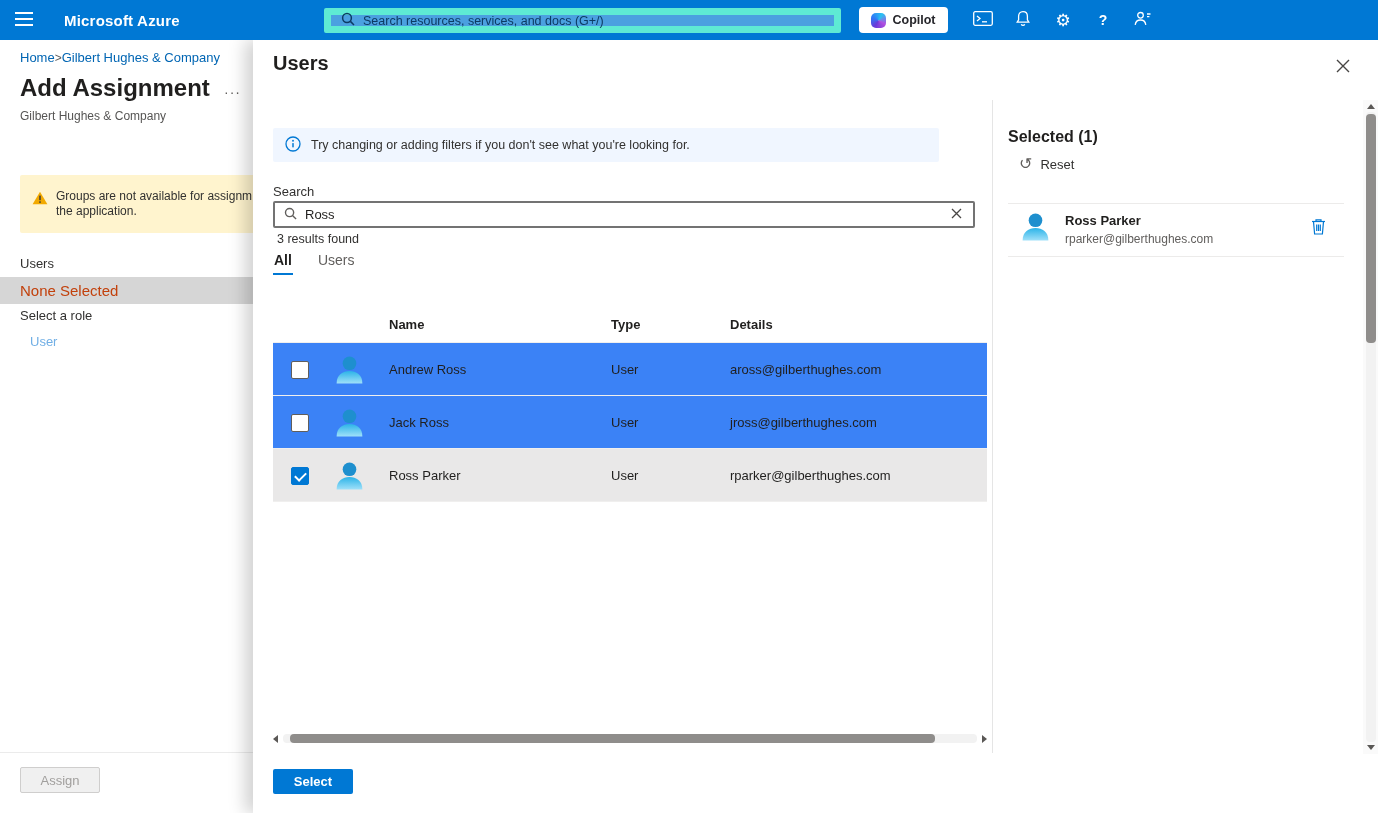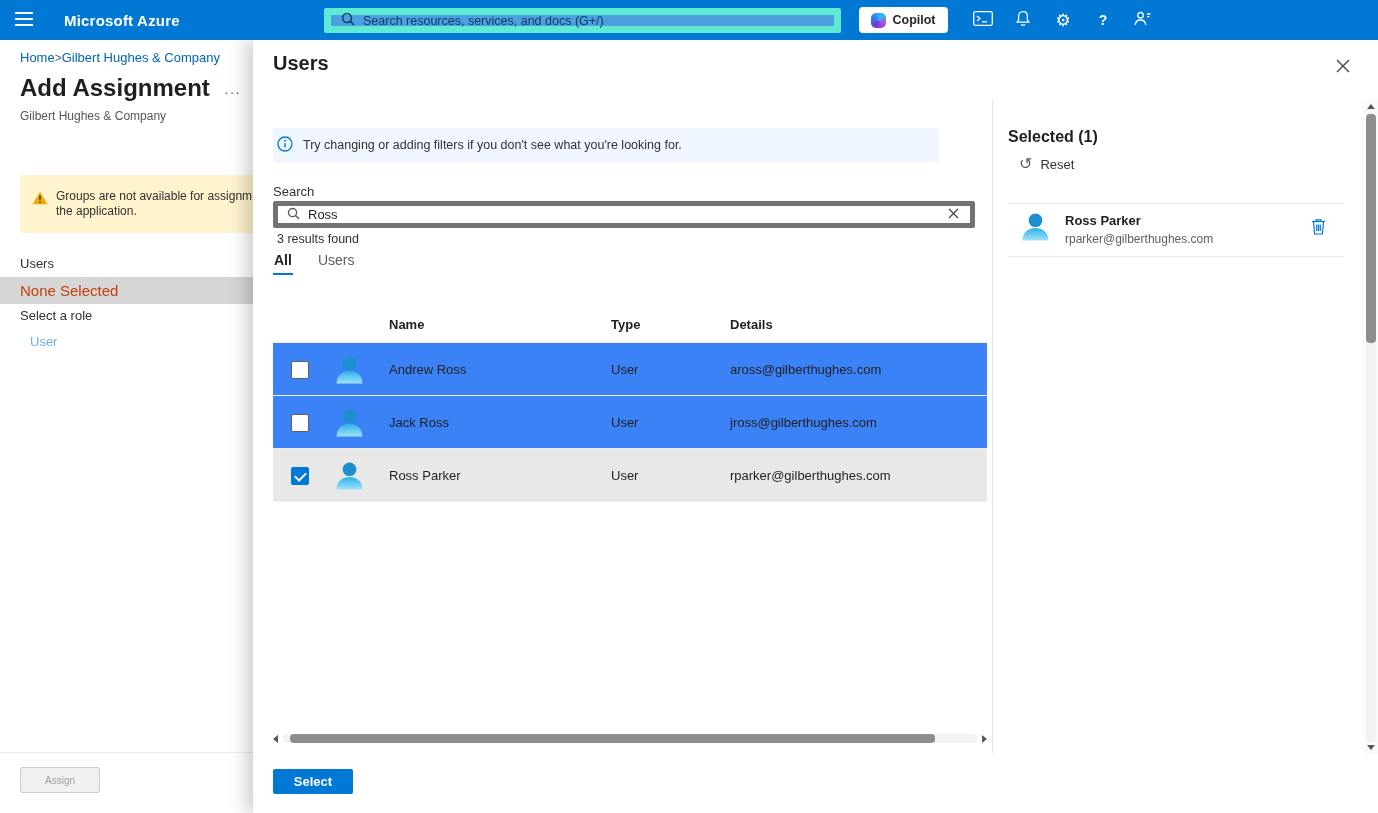--- a/index.html
+++ b/index.html
@@ -29,30 +29,30 @@
   .more-btn{position:absolute;left:224px;top:44px;color:#605e5c;font-size:14px;letter-spacing:1px;background:none;border:none;cursor:pointer}
   .page-subtitle{position:absolute;left:20px;top:69px;font-size:12px;color:#565554}
   .warning-box{position:absolute;left:20px;top:135px;width:400px;height:58px;background:#fff4ce;border-radius:2px;padding:14px 10px 10px 36px;overflow:hidden}
   .warning-icon{position:absolute;left:12px;top:16px}
   .warn-line{font-size:12px;line-height:15px;white-space:nowrap;color:#323130}
   .field-label{position:absolute;font-size:13px;color:#323130}
   .none-selected-band{position:absolute;left:0;top:237px;width:253px;height:27px;background:#d6d6d6;cursor:pointer}
   .none-selected-band .link{margin-left:20px;line-height:27px;color:#c2410c;font-size:15px;display:inline-block}
   .role-link{position:absolute;left:30px;top:294px;color:#71afe5;font-size:13px;cursor:pointer}
   .left-footer-line{position:absolute;left:0;top:712px;width:253px;border-top:1px solid #ebebeb}
-  .assign-btn{position:absolute;left:20px;top:727px;width:80px;height:26px;background:#f0f0f0;border:1px solid #cfcecd;border-radius:2px;color:#a19f9d;font-size:10px;font-family:"Liberation Sans",sans-serif}
+  .assign-btn{position:absolute;left:20px;top:727px;width:80px;height:26px;background:#f0f0f0;border:1px solid #cfcecd;border-radius:2px;color:#a19f9d;font-size:13px;font-family:"Liberation Sans",sans-serif}
 
   
   .flyout{position:absolute;left:253px;top:40px;width:1125px;height:773px;background:#fff;z-index:10;box-shadow:-8px 0 16px rgba(0,0,0,.18)}
   .fly-title{position:absolute;left:20px;top:12px;font-size:20px;font-weight:700;color:#201f1e}
   .close-btn{position:absolute;right:24px;top:16px;width:22px;height:22px;display:flex;align-items:center;justify-content:center;background:none;border:none;cursor:pointer}
-  .info-banner{position:absolute;left:20px;top:88px;width:666px;height:34px;background:#f0f6ff;border-radius:2px;display:flex;align-items:center;gap:10px;padding:0 4px}
+  .info-banner{position:absolute;left:20px;top:88px;width:666px;height:34px;background:#f0f6ff;border-radius:2px;display:flex;align-items:center;gap:10px;padding:0 12px}
   .info-banner .msg{font-size:12.5px;color:#323130}
   .search-label{position:absolute;left:20px;top:144px;font-size:13px}
-  .search-box{position:absolute;left:20px;top:161px;width:702px;height:27px;border:5px solid #737373;border-radius:2px;display:flex;align-items:center;padding:0 9px;gap:8px;background:#fff;cursor:text}
+  .search-box{position:absolute;left:20px;top:161px;width:702px;height:27px;border:2px solid #737373;border-radius:2px;display:flex;align-items:center;padding:0 9px;gap:8px;background:#fff;cursor:text}
   .search-box .value{flex:1;font-size:13px;color:#201f1e}
   .clear-btn{background:none;border:none;display:flex;align-items:center;cursor:pointer;padding:2px}
   .results-count{position:absolute;left:24px;top:192px;font-size:12.5px;color:#323130}
   .tabs{position:absolute;left:20px;top:212px;display:flex;gap:24px}
   .tab{font-size:14px;color:#605e5c;padding:0 1px 5px 1px;border-bottom:2px solid transparent;cursor:pointer;background:none;border-top:none;border-left:none;border-right:none;font-family:"Liberation Sans",sans-serif}
   .tab.active{color:#201f1e;font-weight:700;border-bottom:2px solid #0078d4}
   .thead{position:absolute;top:277px;left:20px;width:714px;height:24px}
   .th{position:absolute;top:0;font-size:13px;font-weight:700;color:#201f1e}
   .th.c1{left:116px}.th.c2{left:338px}.th.c3{left:457px}
   .rows{position:absolute;left:20px;top:302px;width:714px;border-top:1px solid #f0efee}

